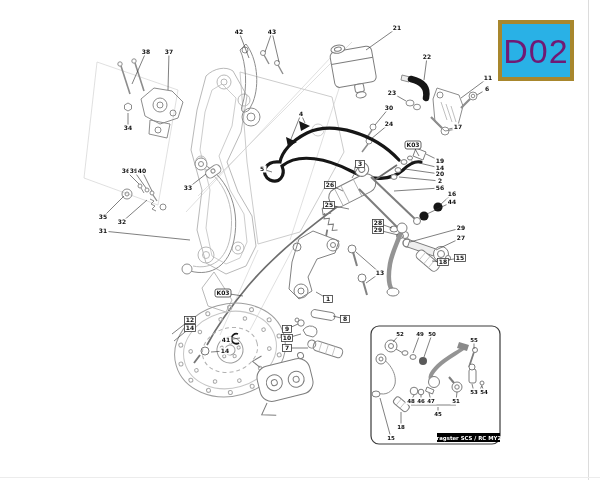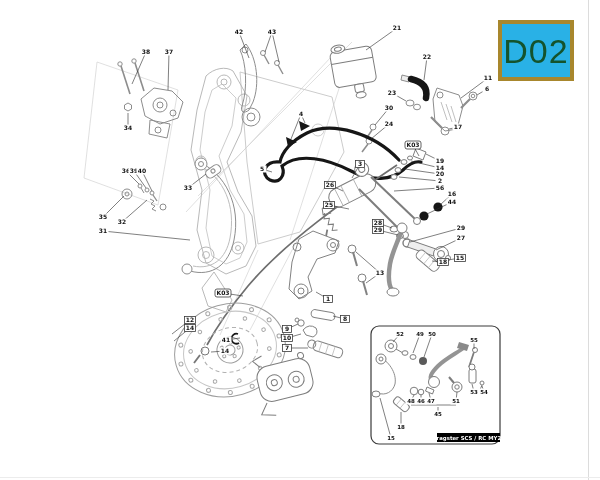--- a/index.html
+++ b/index.html
@@ -611,20 +611,20 @@
           <text x="401" y="428.98" text-anchor="middle" font-size="5.5" font-weight="bold" fill="#111111">18</text>
         </g>
         <g>
           <line x1="391" y1="438" x2="380" y2="398" stroke="#2a2a2a" stroke-width="0.6"></line>
           <rect x="385.5" y="434.5" width="11" height="7" fill="#ffffff" rx="0" stroke="none" stroke-width="0.8"></rect>
           <text x="391" y="439.98" text-anchor="middle" font-size="5.5" font-weight="bold" fill="#111111">15</text>
         </g>
       </g>
 </svg>
 
-<div id="code-badge" style="background: rgb(41, 177, 230); border-color: rgb(168, 135, 45); color: #14532d; text-align: center;">
+<div id="code-badge" style="background: rgb(41, 177, 230); border-color: rgb(168, 135, 45); color: #701a75; text-align: center;">
   <span>D02</span>
 </div>
 
 <div class="edge-line-right"></div>
 <div class="edge-line-bottom"></div>
 
 </div>
 
 </body></html>

